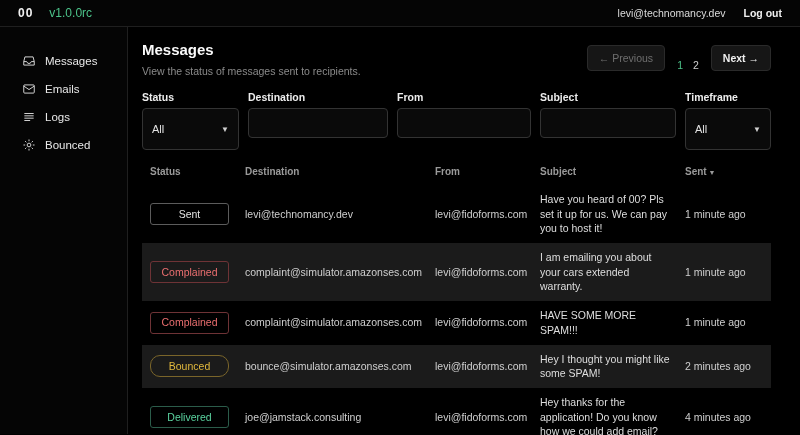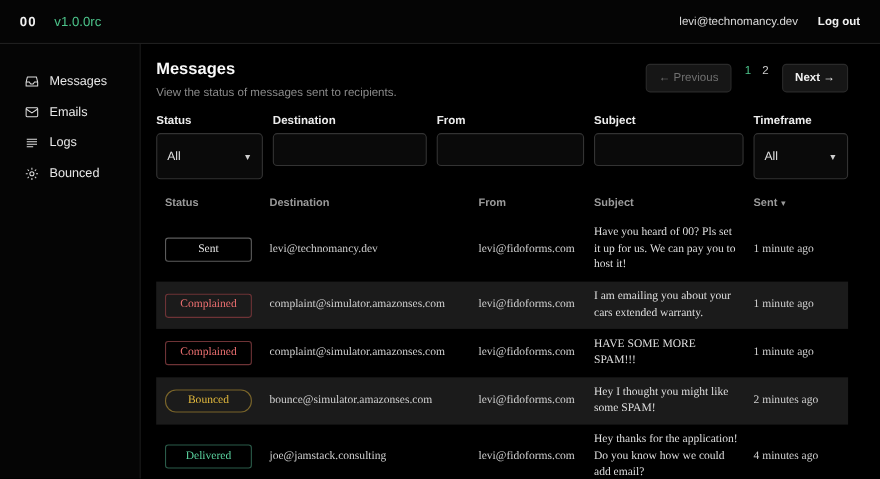--- a/index.html
+++ b/index.html
@@ -1,40 +1,40 @@
 <!DOCTYPE html>
 <html><head>
 <meta charset="utf-8">
 <style>
   * { margin:0; padding:0; box-sizing:border-box; }
   html,body { width:800px; height:435px; overflow:hidden; background:#000; font-family:"Liberation Sans", sans-serif; color:#e6e6e6; }
 
   
-  .topbar { height:40px; display:flex; align-items:center; justify-content:space-between; padding:0 18px; border-bottom:1px solid #1f1f1f; background:#050505; }
+  .topbar { height:27px; display:flex; align-items:center; justify-content:space-between; padding:0 18px; border-bottom:1px solid #1f1f1f; background:#050505; }
   .topbar-left { display:flex; align-items:center; gap:16px; }
   .logo { font-weight:bold; font-size:12px; letter-spacing:1px; color:#f2f2f2; }
   .version { font-size:12px; color:#4cc38a; }
   .topbar-right { display:flex; align-items:center; gap:18px; }
   .user-email { font-size:10.5px; color:#dcdcdc; }
   .logout { font-size:10.5px; color:#f0f0f0; font-weight:bold; cursor:pointer; }
 
   
   .app { display:flex; height:407px; }
   .sidebar { width:128px; border-right:1px solid #1f1f1f; padding-top:22px; background:#050505; flex-shrink:0; }
   .nav-item { display:flex; align-items:center; gap:9px; padding:5px 0 5px 22px; margin-bottom:4px; cursor:pointer; font-size:11.5px; color:#e8e8e8; }
   .nav-icon { width:14px; height:14px; display:inline-flex; }
   .nav-icon svg { width:14px; height:14px; stroke:#e0e0e0; fill:none; stroke-width:1.6; }
 
   .main { flex:1; padding:14px 42px 0 14px; background:#000; }
 
   
   .header-row { display:flex; justify-content:space-between; align-items:flex-start; }
   .page-title { font-size:15px; font-weight:bold; color:#fafafa; margin-bottom:7px; }
   .page-subtitle { font-size:10.5px; color:#8a8a8a; }
-  .pagination { display:flex; align-items:flex-start; gap:12px; margin-top:4px; }
+  .pagination { display:flex; align-items:flex-end; gap:12px; margin-top:4px; }
   .pg-btn { background:#161616; border:1px solid #2a2a2a; border-radius:4px; padding:6px 11px; font-size:10.5px; cursor:pointer; font-family:inherit; }
   .pg-prev { color:#6f6f6f; }
   .pg-next { color:#f0f0f0; font-weight:bold; }
   .pg-pages { display:flex; gap:10px; }
   .pg-page { font-size:10.5px; color:#cfcfcf; cursor:pointer; }
   .pg-page.current { color:#4cc38a; }
 
   
   .filters { display:flex; gap:9px; margin-top:14px; }
   .filter { display:flex; flex-direction:column; }
@@ -46,21 +46,21 @@
   .w-status { width:97px; } .w-destination { width:140px; } .w-from { width:134px; } .w-subject { width:136px; } .w-timeframe { width:86px; }
 
   
   .table { margin-top:10px; }
   .thead, .trow { display:grid; grid-template-columns:95px 190px 105px 145px 1fr; column-gap:0; }
   .thead { padding:6px 0 8px 0; }
   .th { font-size:10px; color:#9a9a9a; font-weight:bold; padding-left:8px; }
   .sort-arrow { font-size:7px; color:#9a9a9a; }
   .trow { align-items:center; }
   .trow:nth-child(even) { background:#1b1b1b; }
-  .td { font-size:10.5px; color:#cfcfcf; padding:7px 6px 7px 8px; line-height:1.4;font-family:Liberation Serif, serif; }
+  .td { font-size:10.5px; color:#cfcfcf; padding:7px 6px 7px 8px; line-height:1.4; }
   .cell-subject { color:#dedede; }
   .badge { display:inline-block; width:79px; text-align:center; padding:2.5px 0; border:1px solid; border-radius:3px; font-size:10.5px; }
   .badge-sent       { color:#e3e3e3; border-color:#5c5c5c; }
   .badge-complained { color:#eb6f70; border-color:#6e3336; }
   .badge-bounced    { color:#e2b93d; border-color:#7a652a;border-radius:10px; }
   .badge-delivered  { color:#5bd4a0; border-color:#2b5c4a; }
 </style>
 </head>
 <body>
 

